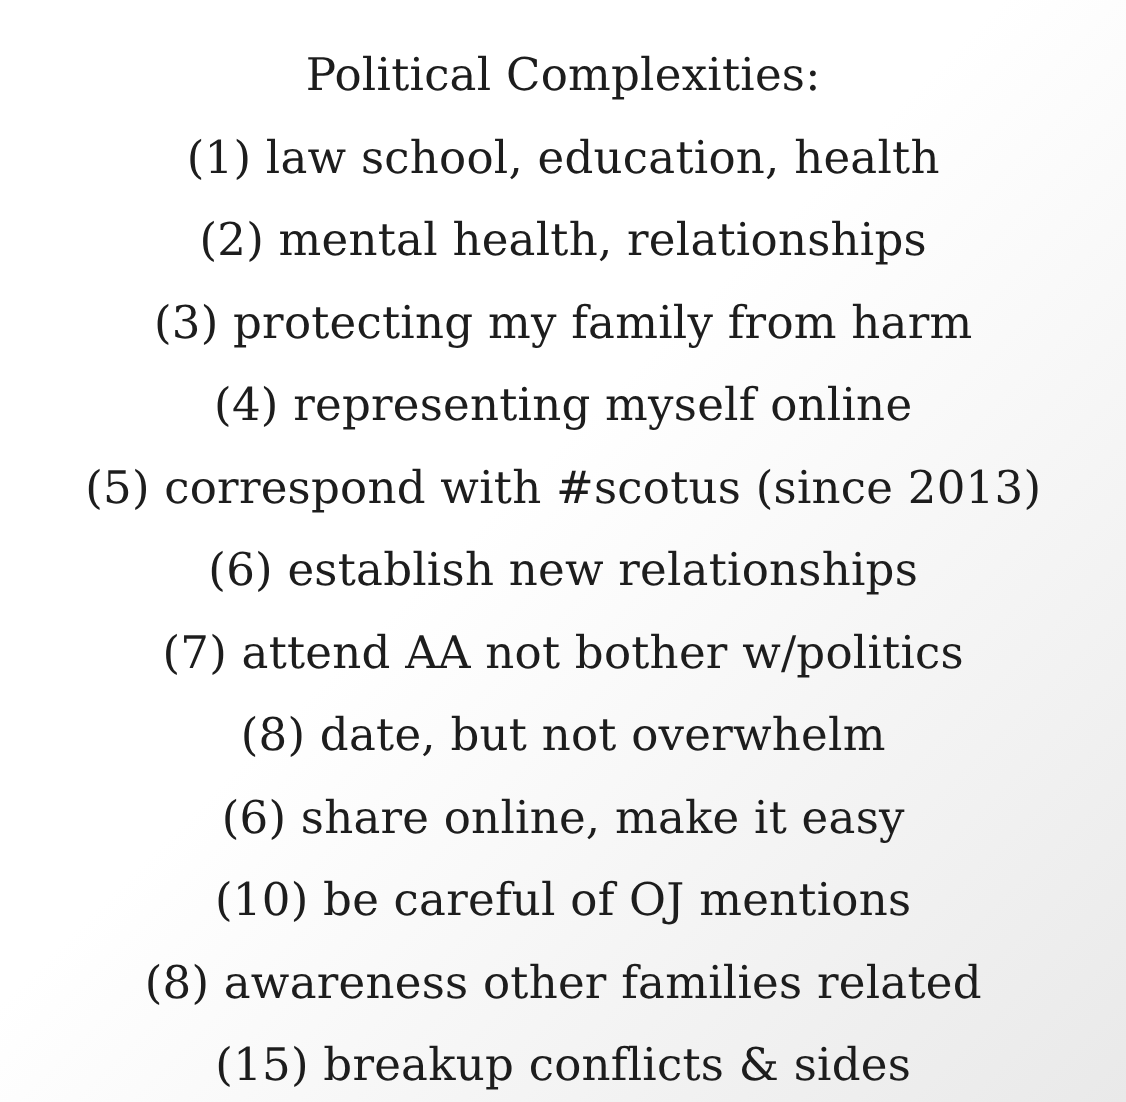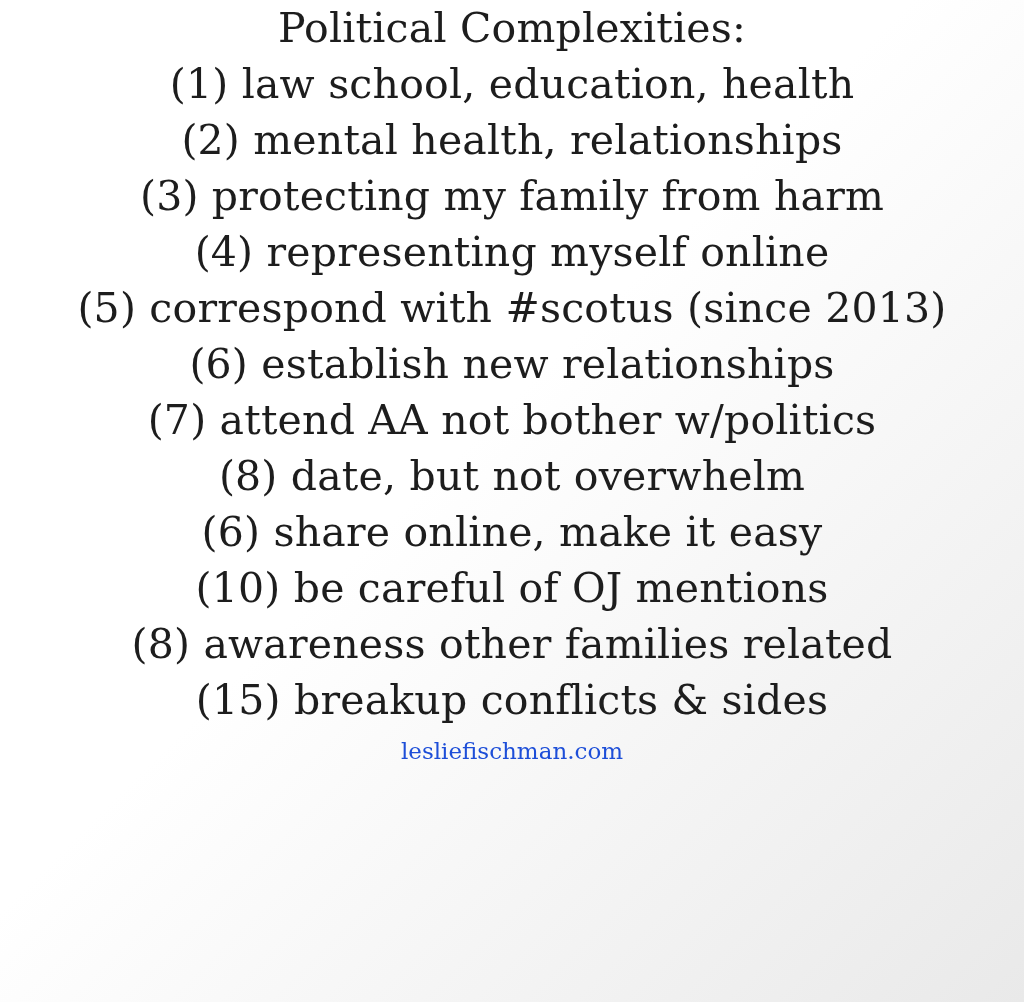--- a/index.html
+++ b/index.html
@@ -11,30 +11,32 @@
     height: 1002px;
     overflow: hidden;
     background: linear-gradient(135deg, #ffffff 0%, #ffffff 45%, #f3f3f3 75%, #e9e9e9 100%);
     font-family: "DejaVu Serif", "Liberation Serif", serif;
     color: #1d1d1d;
   }
   .quote-card {
     width: 1024px;
     height: 1002px;
     box-sizing: border-box;
+    padding-top: 40px;
     display: flex;
     flex-direction: column;
     align-items: center;
   }
   .quote-line {
     font-size: 41px;
     line-height: 56px;
     text-align: center;
     white-space: nowrap;
     letter-spacing: 0.2px;
+    margin-top: 19px;
   }
   .quote-title {
     font-size: 41px;
     line-height: 56px;
     text-align: center;
     white-space: nowrap;
     letter-spacing: 0.2px;
   }
   .watermark {
     margin-top: 8px;

